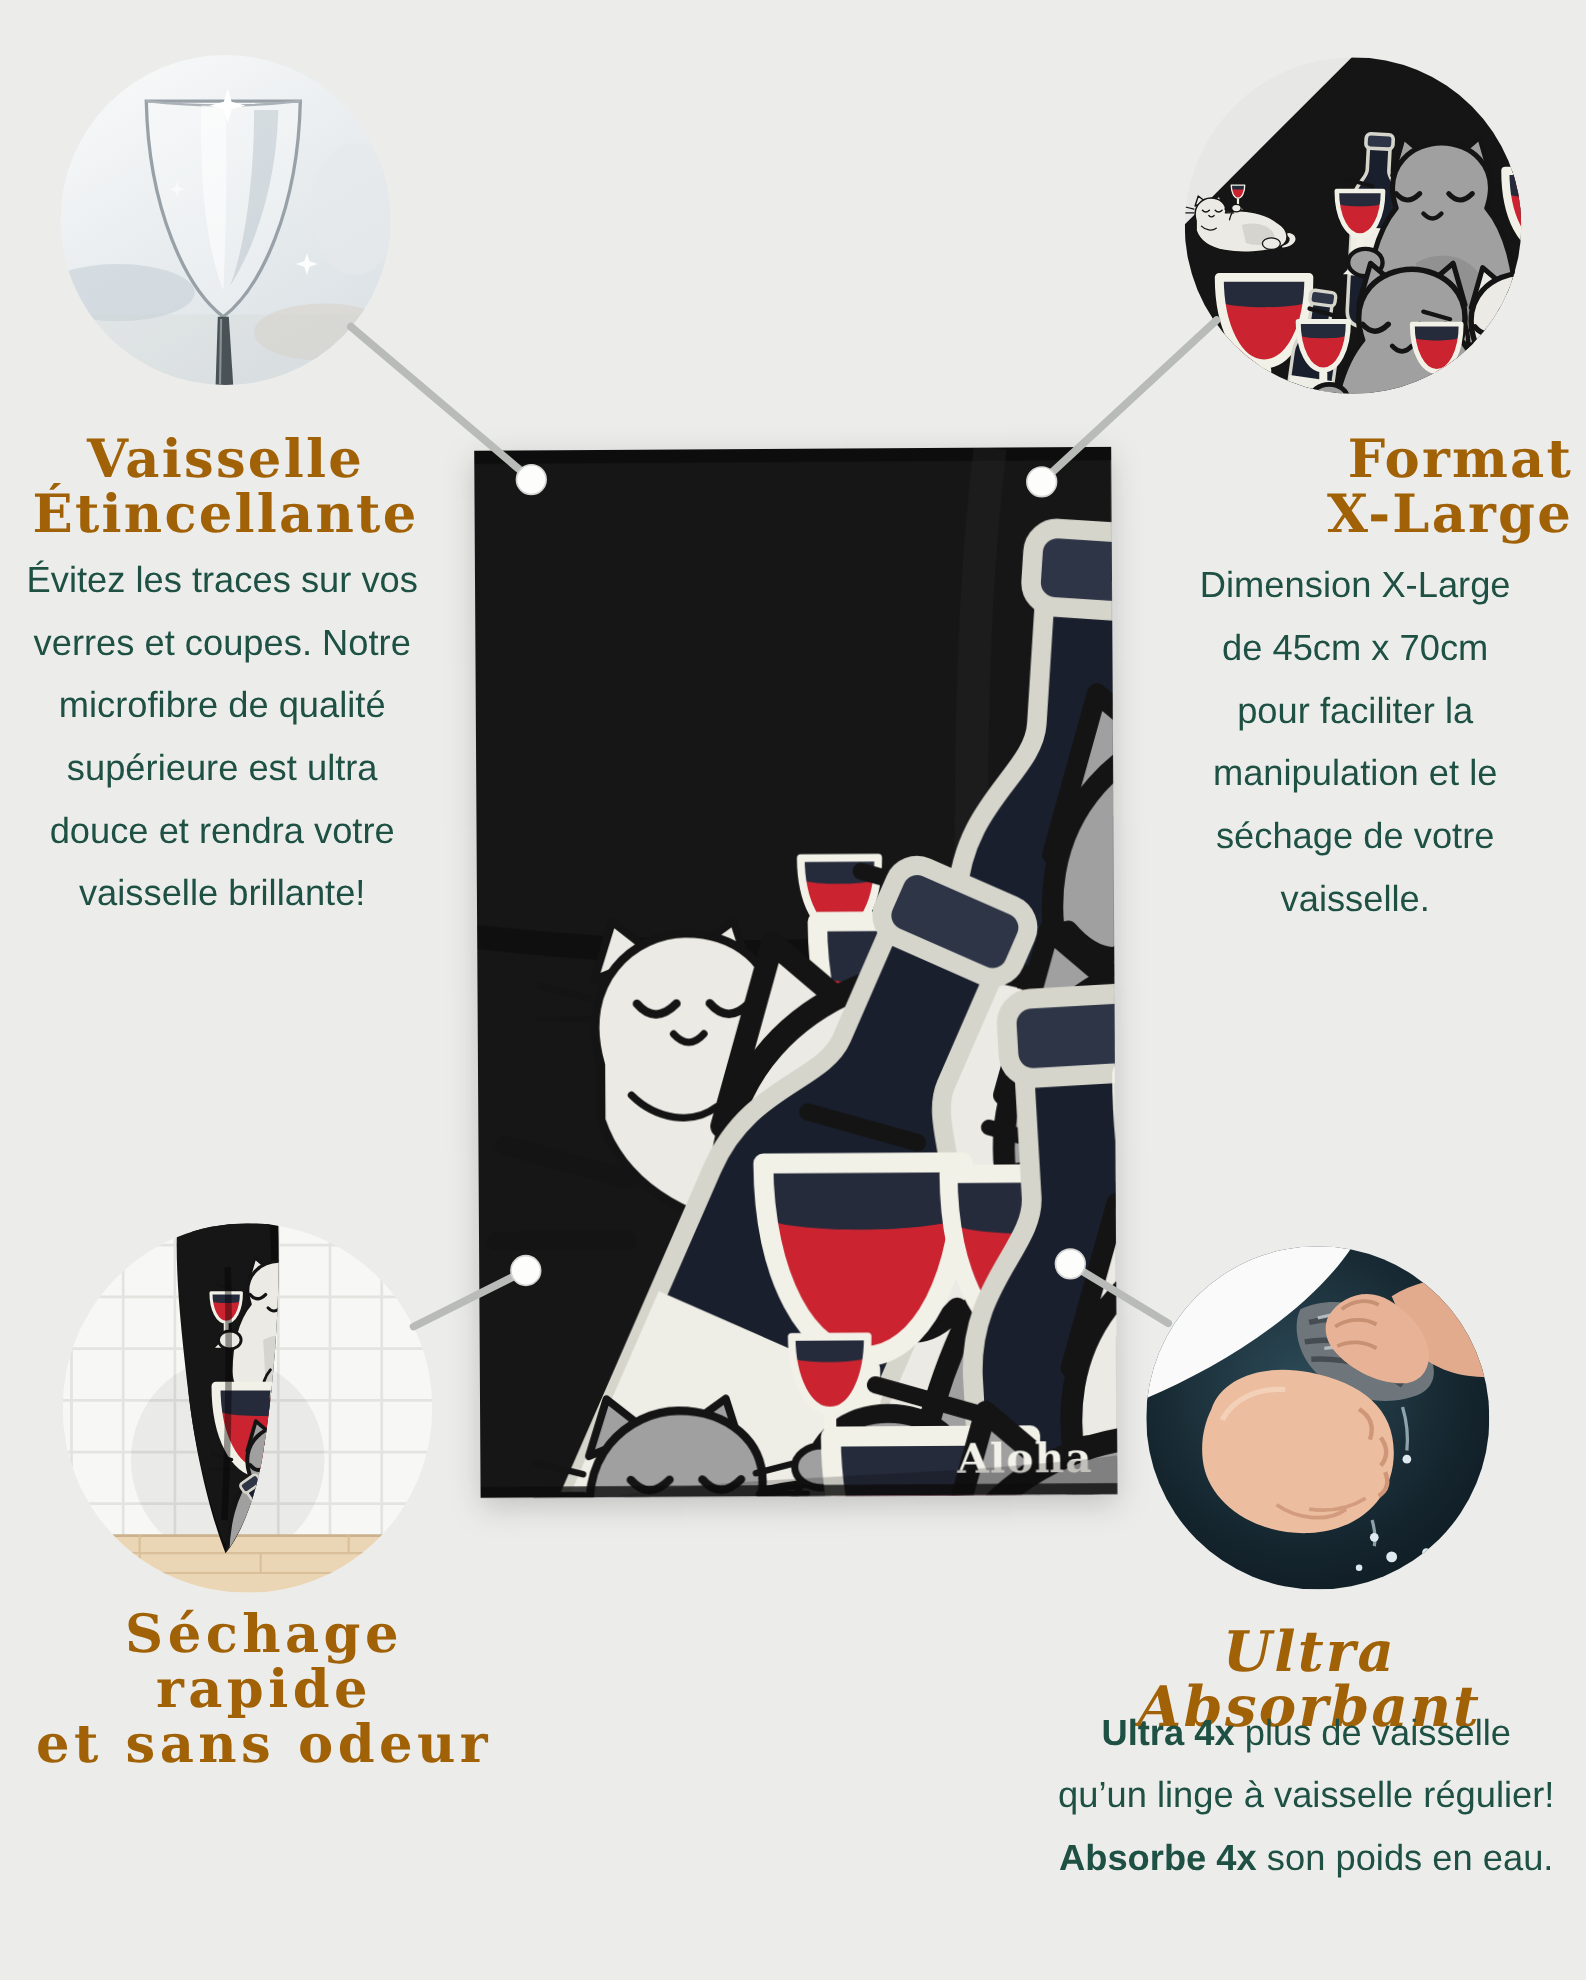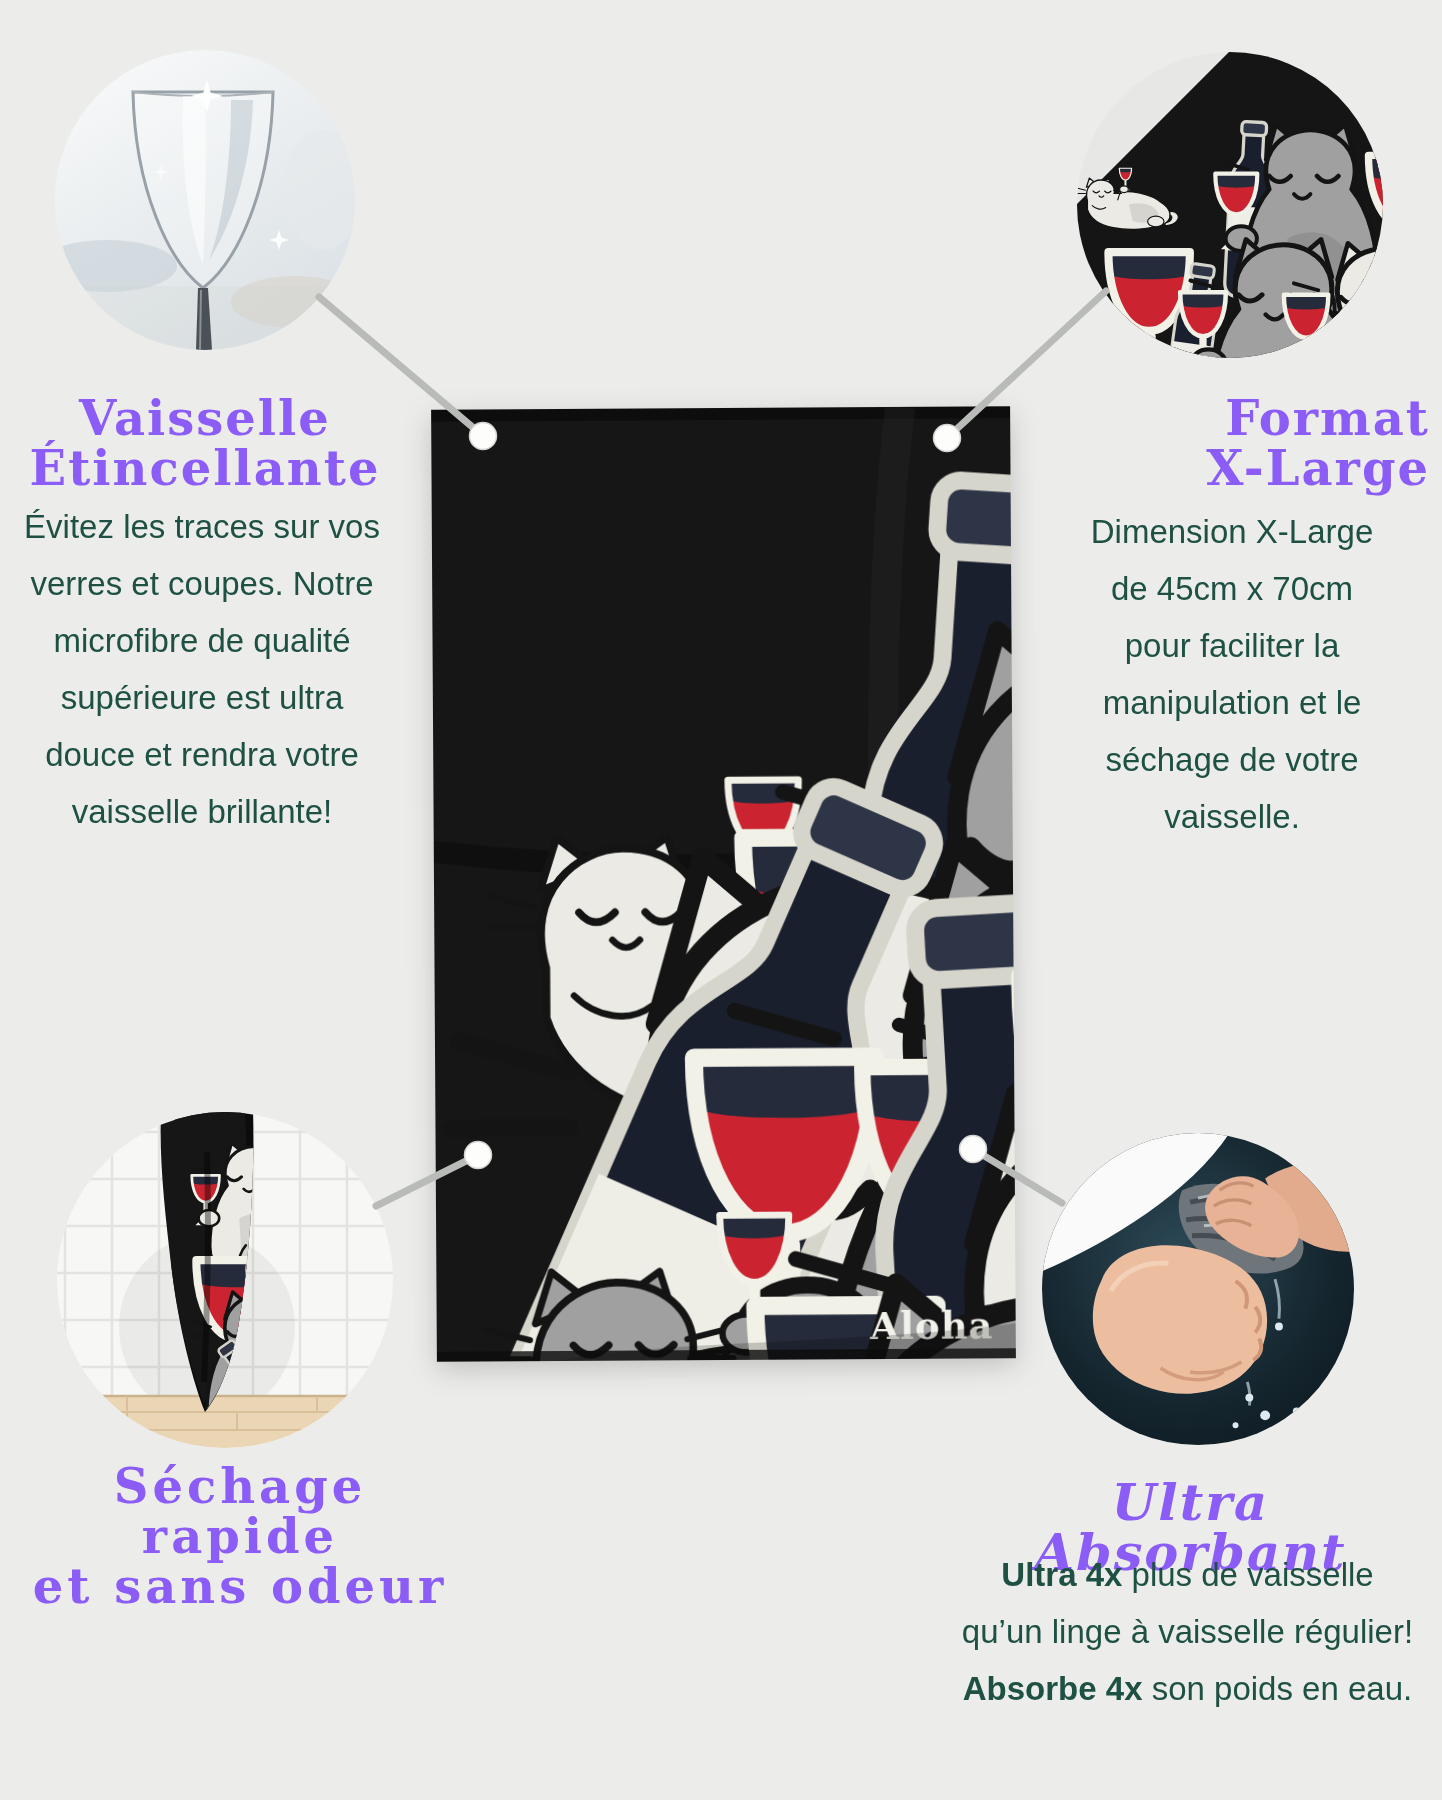--- a/index.html
+++ b/index.html
@@ -10,21 +10,21 @@
   .tl{left:55px;top:50px;width:300px;height:300px;}
   .tr{left:1077px;top:52px;width:306px;height:306px;}
   .bl{left:57px;top:1112px;width:336px;height:336px;}
   .br{left:1042px;top:1133px;width:312px;height:312px;}
   .towel{position:absolute;left:434px;top:408px;width:579px;height:952px;
          transform:rotate(-0.35deg);filter:drop-shadow(0 8px 14px rgba(0,0,0,.18));}
   .towel svg{display:block;width:100%;height:100%;}
   .connectors{position:absolute;left:0;top:0;width:1442px;height:1800px;pointer-events:none;}
   .feature{position:absolute;text-align:center;}
   .feature h2{margin:0;font-family:"DejaVu Serif","Liberation Serif",serif;font-weight:700;
-              font-size:48px;line-height:50px;letter-spacing:2px;color:#8b5cf6;}
+              font-size:48px;line-height:50px;letter-spacing:2px;color:#a16207;}
   .feature .body{font-size:33px;line-height:57px;color:#1e5044;font-weight:400;}
   .feature .body strong{font-weight:700;}
   #tl-head{left:0px;top:393px;width:410px;}
   #tl-body{left:-6px;top:498px;width:416px;}
   #tr-head{left:1020px;top:393px;width:410px;text-align:right;}
   #tr-body{left:1032px;top:503px;width:400px;}
   #bl-head{left:10px;top:1461px;width:460px;}
   #bl-head h2{letter-spacing:4px;}
   #bl-body{left:3px;top:1568px;width:455px;}
   #br-head{left:958px;top:1477px;width:465px;font-style:italic;}

